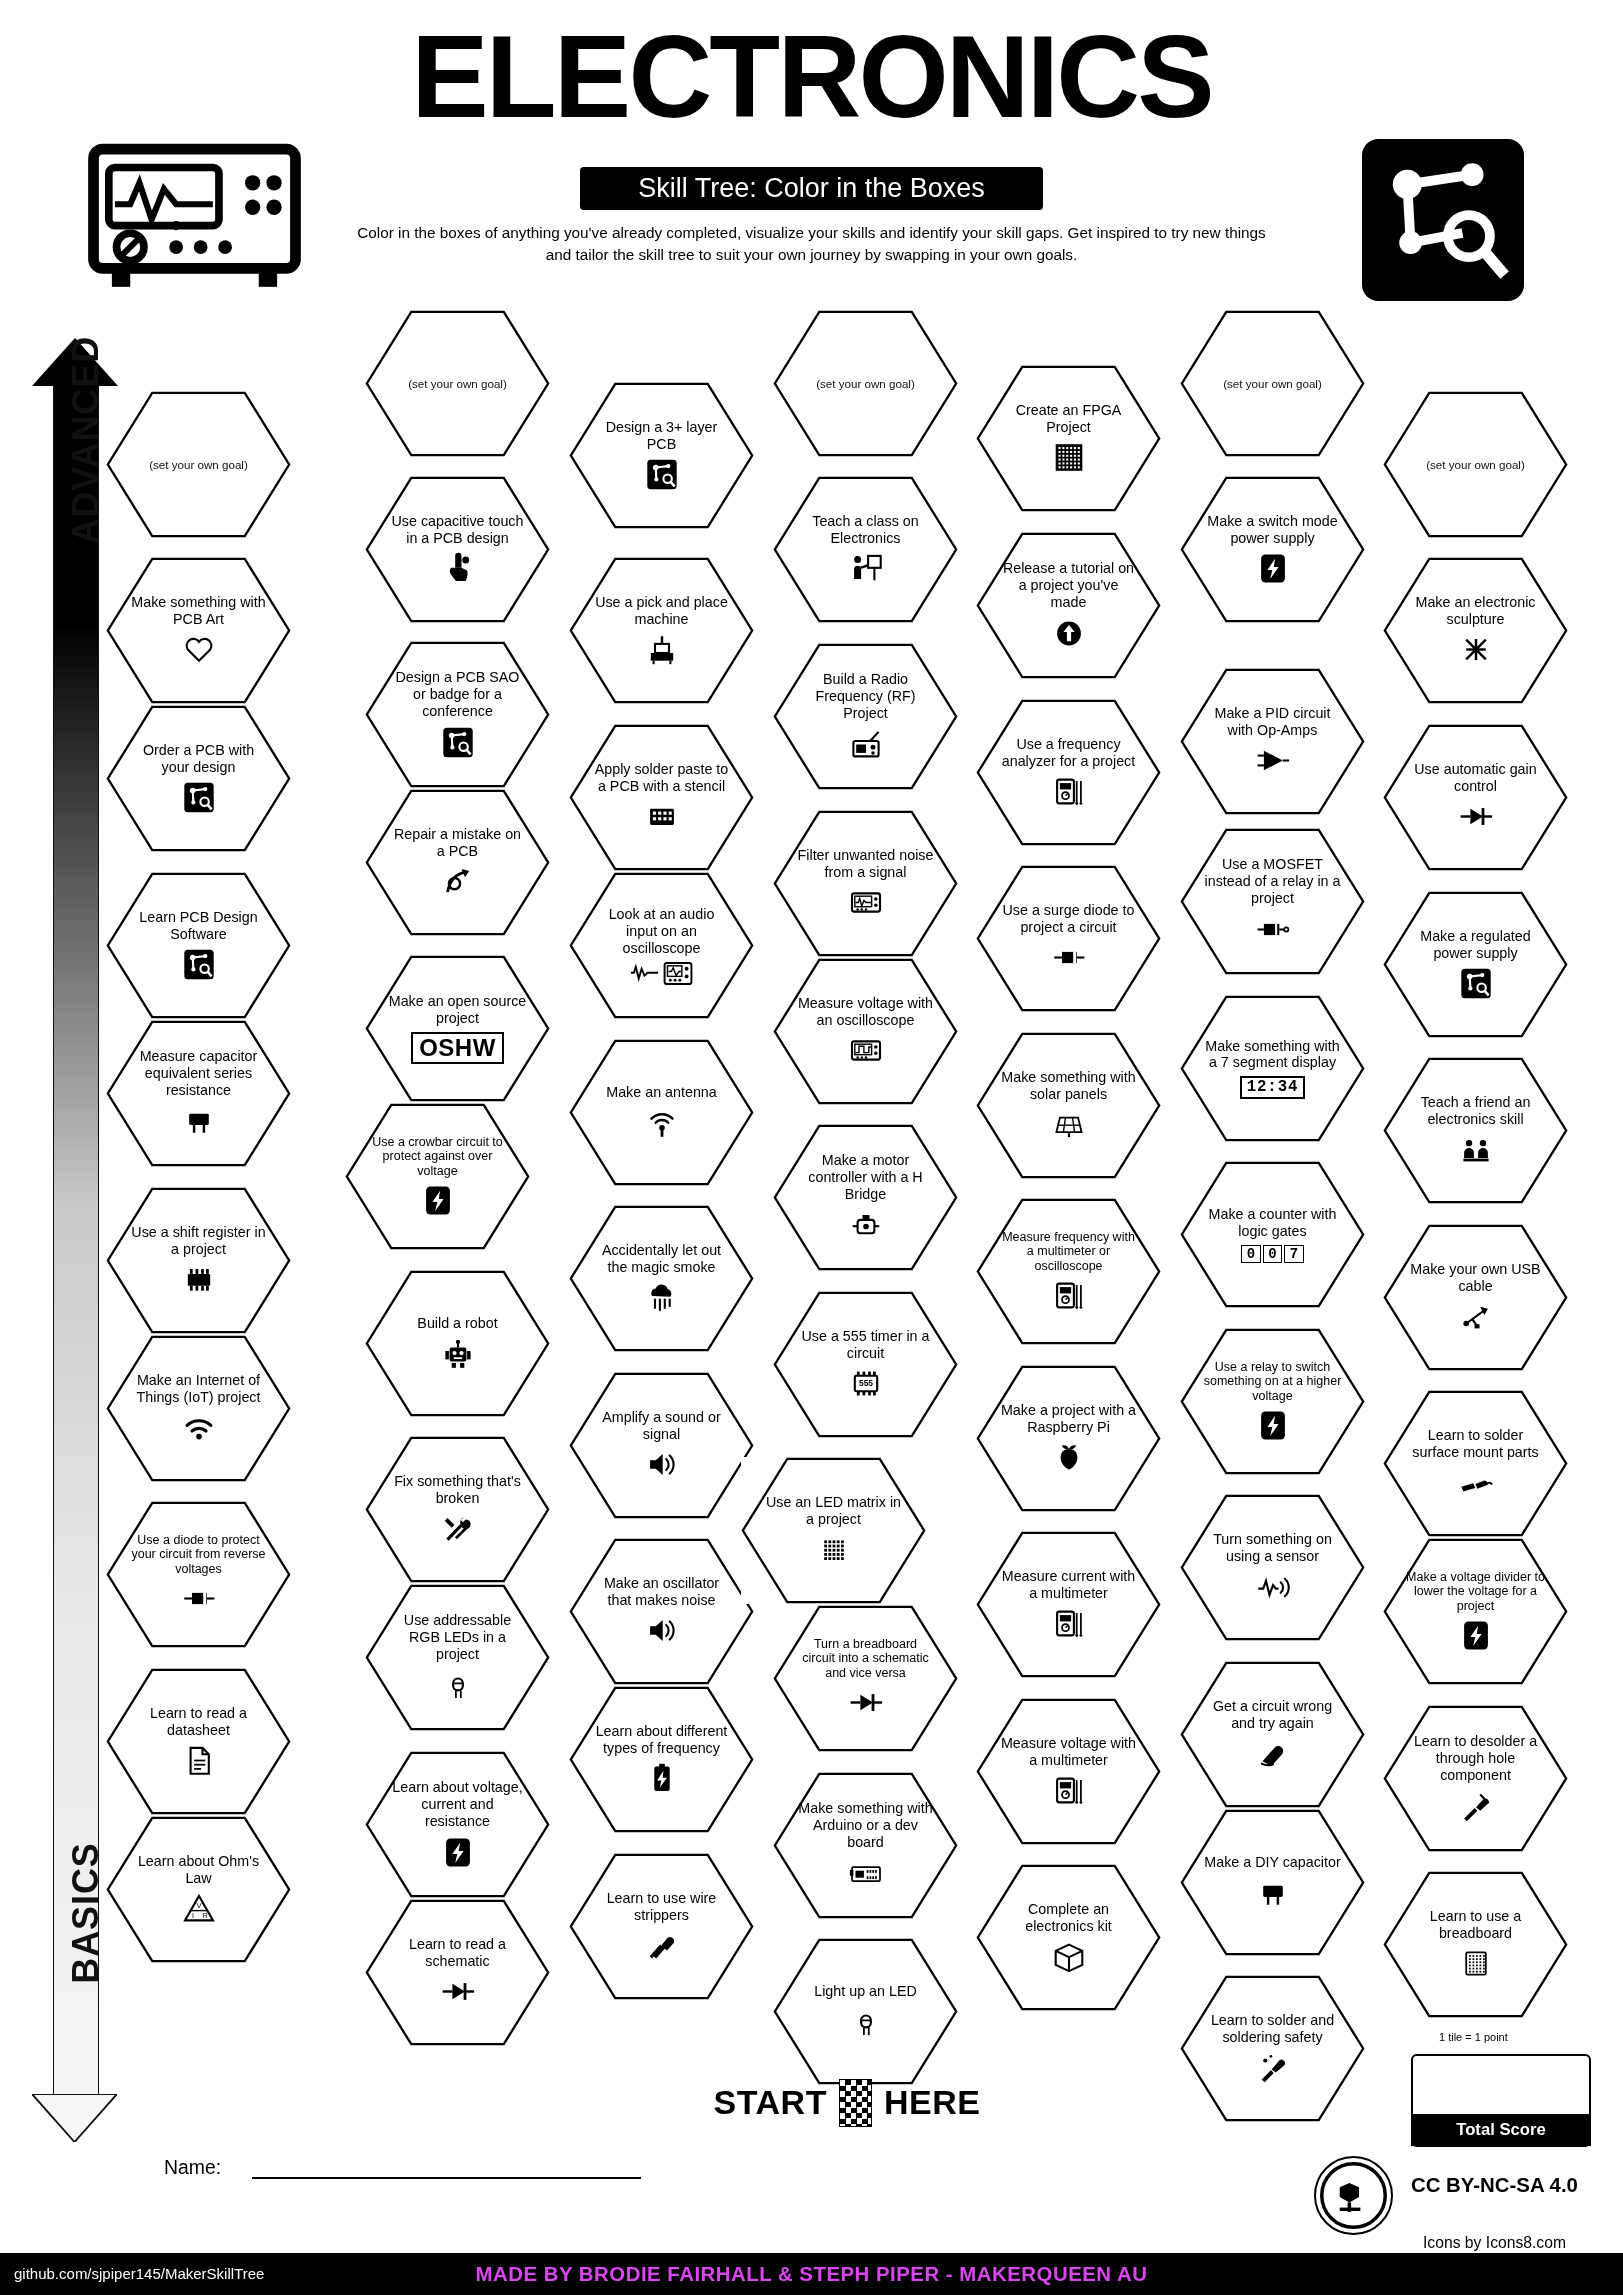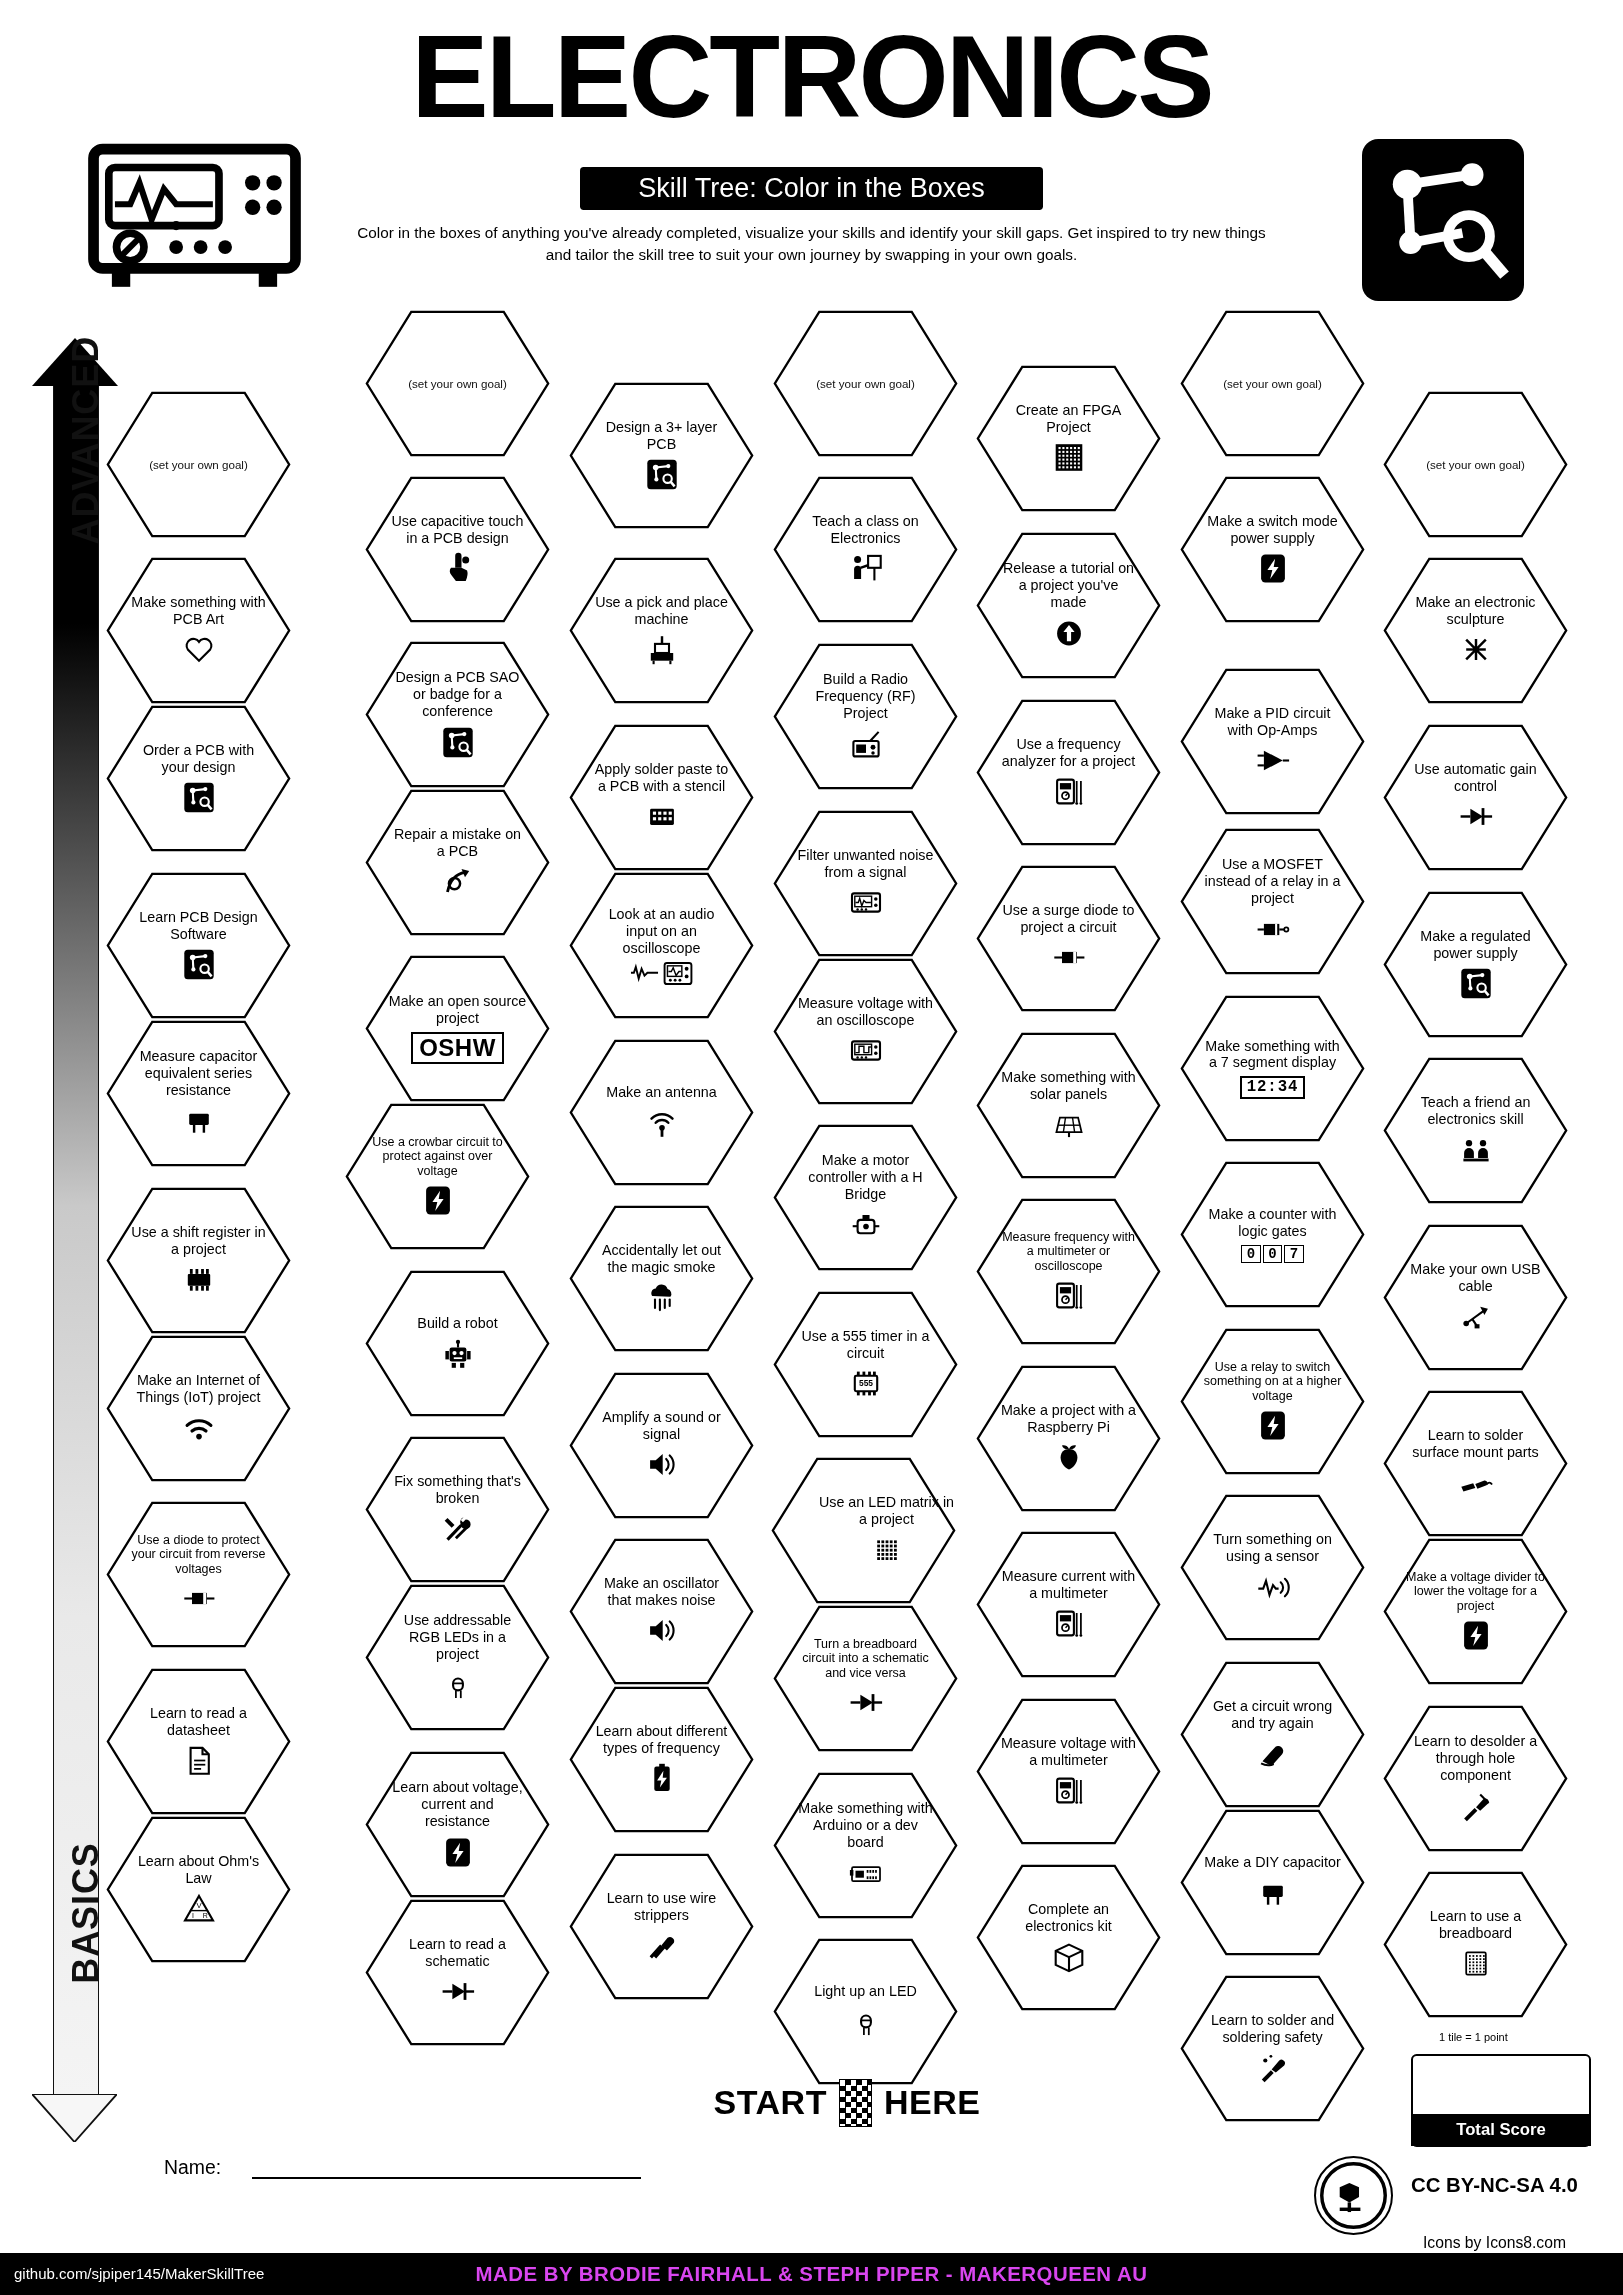--- a/index.html
+++ b/index.html
@@ -780,21 +780,21 @@
                 <rect x="70" y="72" width="8" height="12"></rect>
                 <rect x="24" y="16" width="8" height="12"></rect>
                 <rect x="40" y="16" width="8" height="12"></rect>
                 <rect x="56" y="16" width="8" height="12"></rect>
                 <rect x="70" y="16" width="8" height="12"></rect>
               </g>
             </svg>
           </div>
         </div>
       </div>
-      <div class="hex" style="left: 771px; top: 1457px; align-items: flex-end;">
+      <div class="hex" style="left: 741px; top: 1457px;">
         <svg class="hexbg" viewBox="0 0 400 318" preserveAspectRatio="none">
           <polygon points="100,4 300,4 396,159 300,314 100,314 4,159" fill="#ffffff" stroke="#000" stroke-width="5"></polygon>
         </svg>
         <div class="content">
           <div class="lbl">Use an LED matrix in a project</div>
           <div class="ic">
             <svg viewBox="0 0 100 100" width="40" height="35">
               <g fill="#000">
                 <rect x="22" y="24" width="8" height="8"></rect>
                 <rect x="34" y="24" width="8" height="8"></rect>

